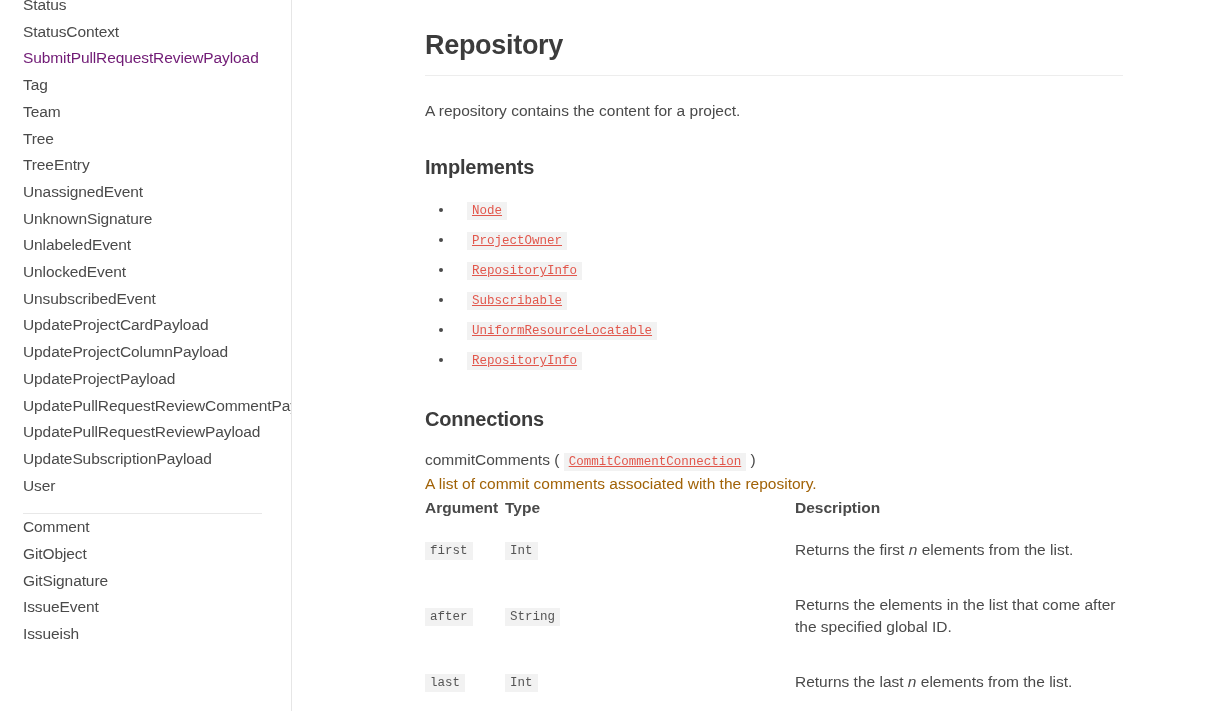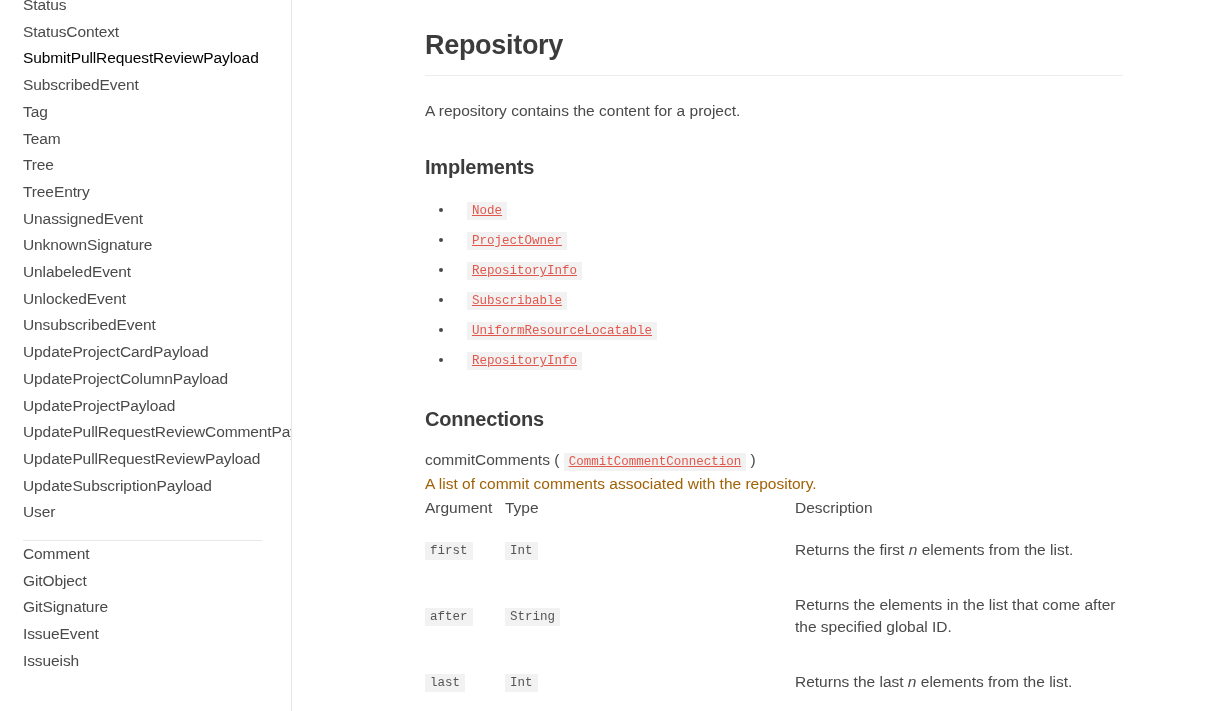--- a/index.html
+++ b/index.html
@@ -43,21 +43,21 @@
     display: block;
     font-size: 15.5px;
     line-height: 26.7px;
     color: #4a4a4a;
     padding-left: 23px;
     white-space: nowrap;
     letter-spacing: -0.1px;
     cursor: pointer;
   }
   .nav-item.active {
-    color: #000000;
+    color: #701a75;
   }
   .nav-divider {
     height: 1px;
     background: #e8e8e8;
     margin: 14px 30px 0 23px;
   }
   .nav-section-title {
     font-size: 11.5px;
     letter-spacing: 0.7px;
     color: #9b9b9b;
@@ -167,21 +167,21 @@
   }
 
   table.args {
     border-collapse: collapse;
     width: 698px;
     margin-top: 3px;
     table-layout: fixed;
   }
   table.args th {
     font-size: 15.5px;
-    font-weight: normal;
+    font-weight: bold;
     color: #4a4a4a;
     text-align: left;
     padding: 0 0 5px 0;
     vertical-align: bottom;
   }
   table.args th.c-arg { width: 80px; }
   table.args th.c-type { width: 290px; }
   table.args th.c-desc { text-align: left; }
   table.args td {
     font-size: 15.5px;
@@ -197,21 +197,20 @@
 <body>
 
 <div class="page">
 
   <nav class="sidebar">
     <div class="sidebar-scroll">
       <div id="types-list">
           <a class="nav-item">Status</a>
           <a class="nav-item">StatusContext</a>
           <a class="nav-item active">SubmitPullRequestReviewPayload</a>
-          <a class="nav-item">SubscribedEvent</a>
           <a class="nav-item">Tag</a>
           <a class="nav-item">Team</a>
           <a class="nav-item">Tree</a>
           <a class="nav-item">TreeEntry</a>
           <a class="nav-item">UnassignedEvent</a>
           <a class="nav-item">UnknownSignature</a>
           <a class="nav-item">UnlabeledEvent</a>
           <a class="nav-item">UnlockedEvent</a>
           <a class="nav-item">UnsubscribedEvent</a>
           <a class="nav-item">UpdateProjectCardPayload</a>

